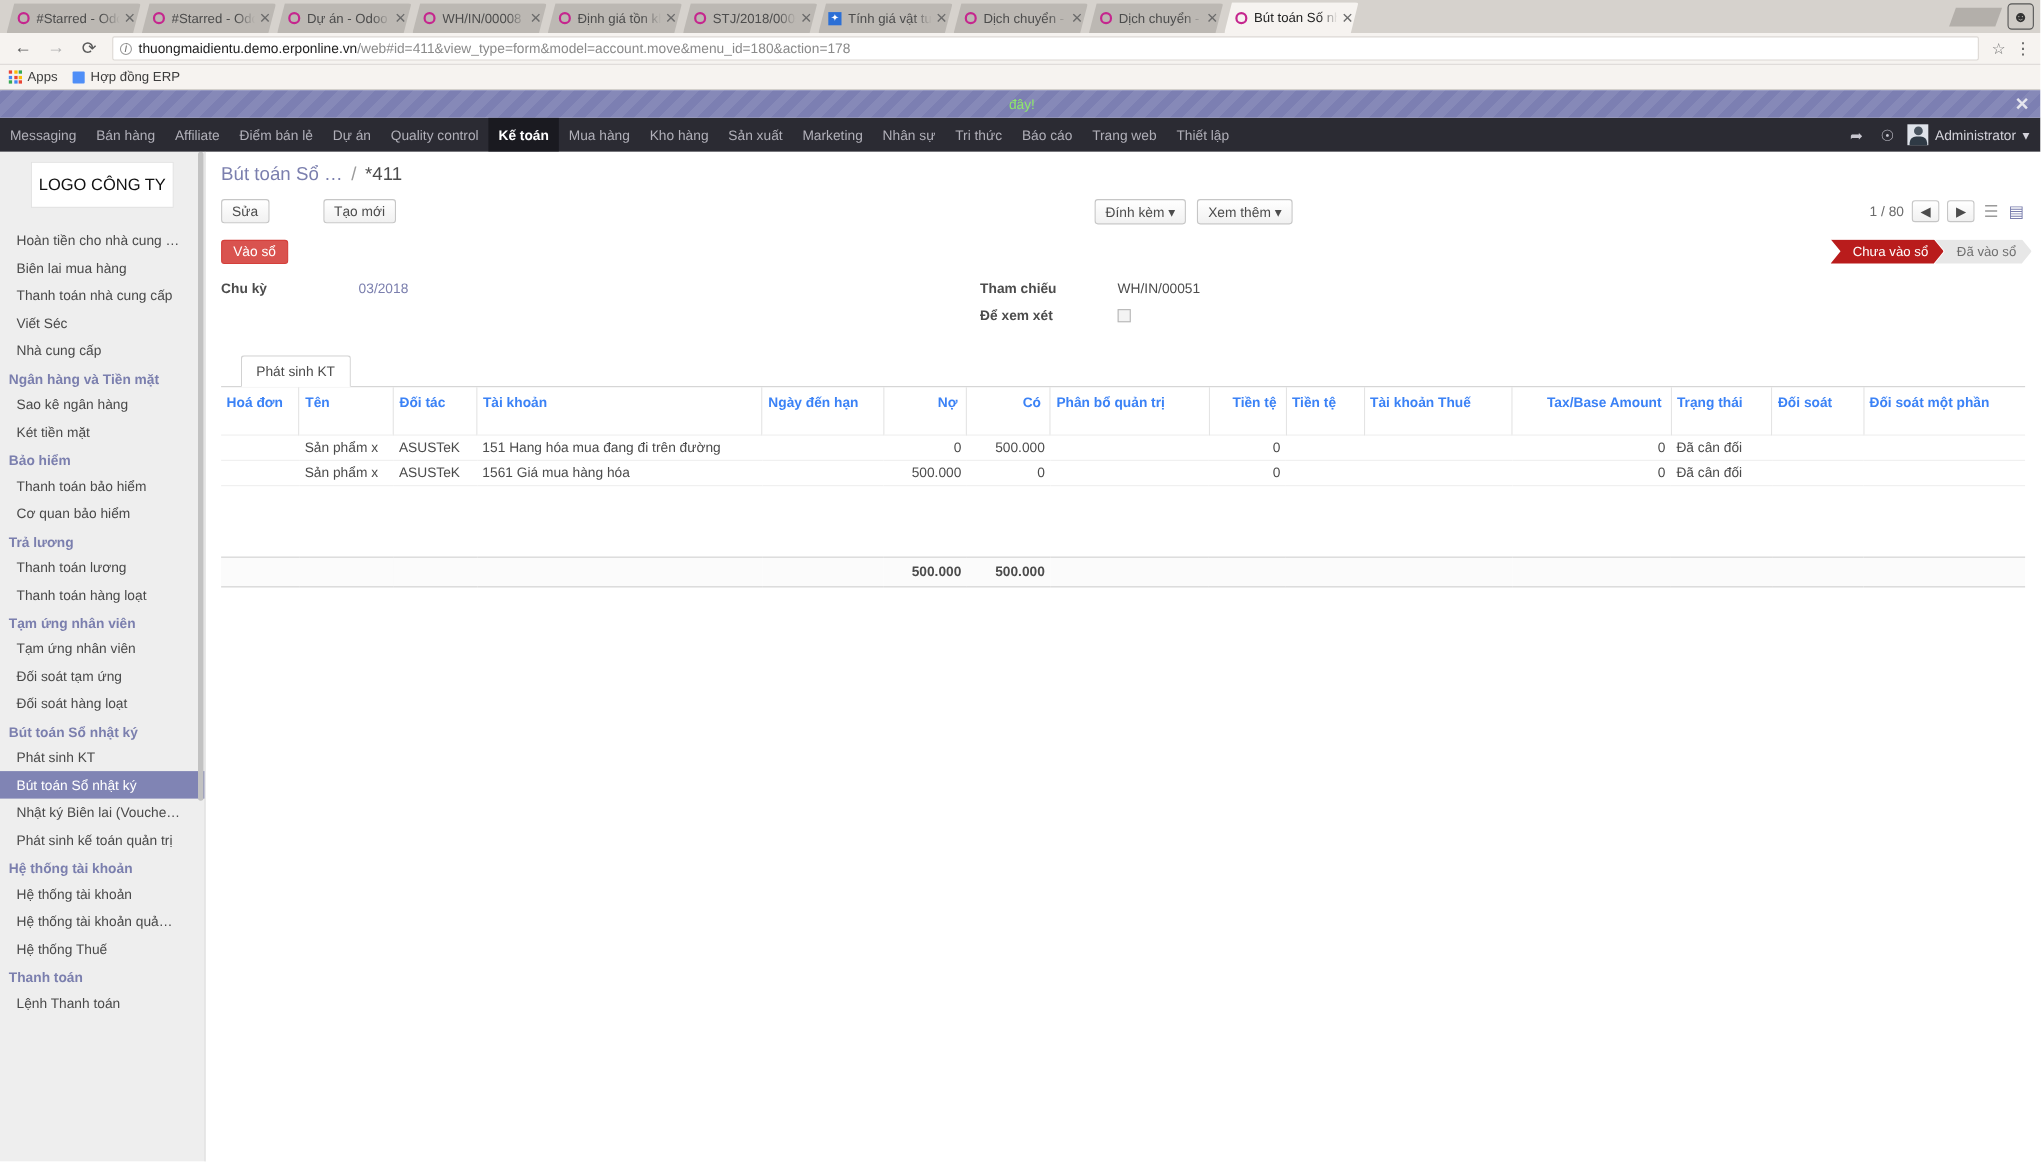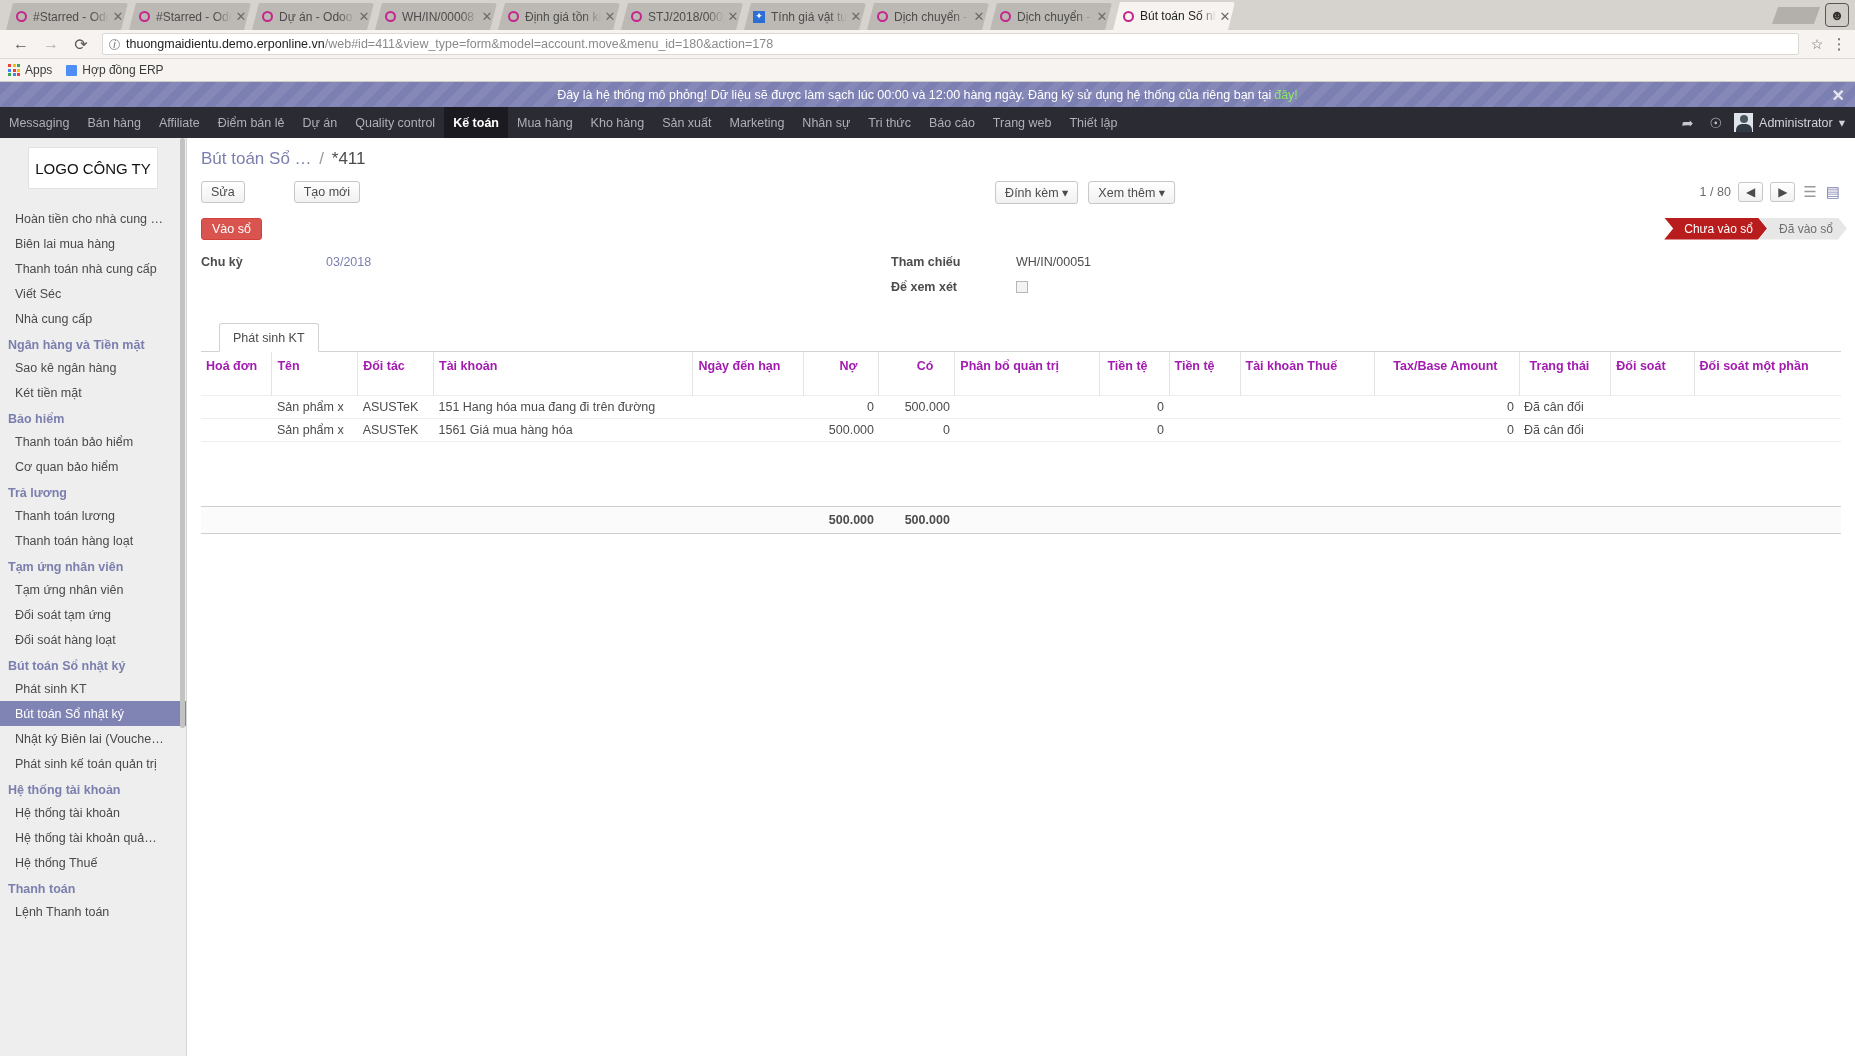--- a/index.html
+++ b/index.html
@@ -401,22 +401,22 @@
   table.lines {
     width: 100%;
     border-collapse: collapse;
     font-size: 12.5px;
     color: #4c4c4c;
     table-layout: fixed;
   }
   table.lines th {
     text-align: left;
     font-weight: bold;
-    color: #a21caf;
-    padding: 7px 21px 22px 5px;
+    color: #3b82f6;
+    padding: 7px 8px 22px 5px;
     border-right: 1px solid #e4e4e4;
     vertical-align: top;
     white-space: nowrap;
     overflow: hidden;
   }
   table.lines th:last-child { border-right: none; }
   table.lines th.num, table.lines td.num { text-align: right; }
   table.lines tbody td {
     padding: 4px 5px;
     border-top: 1px solid #efefef;
@@ -544,21 +544,20 @@
       </span>
     <span>Apps</span>
   </div>
   <div class="bm">
     <span class="bm-doc"></span>
     <span>Hợp đồng ERP</span>
   </div>
 </div>
 
 <div class="demo-banner">
-  <span>Đây là hệ thống mô phỏng! Dữ liệu sẽ được làm sạch lúc 00:00 và 12:00 hàng ngày. Đăng ký sử dụng hệ thống của riêng bạn tại</span>
   <span class="link">đây!</span>
   <span class="bclose">✕</span>
 </div>
 
 <div class="odoo-menubar">
   <div id="topmenu-host" style="display:flex;align-items:stretch;">
       <div class="mi">Messaging</div>
       <div class="mi">Bán hàng</div>
       <div class="mi">Affiliate</div>
       <div class="mi">Điểm bán lẻ</div>
@@ -694,21 +693,21 @@
               <th style="width: 62px;">Đối tác</th>
               <th style="width: 212px;">Tài khoản</th>
               <th style="width: 90px;">Ngày đến hạn</th>
               <th class="num" style="width: 62px;">Nợ</th>
               <th class="num" style="width: 62px;">Có</th>
               <th style="width: 118px;">Phân bổ quản trị</th>
               <th class="num" style="width: 57px;">Tiền tệ</th>
               <th style="width: 58px;">Tiền tệ</th>
               <th style="width: 110px;">Tài khoản Thuế</th>
               <th class="num" style="width: 118px;">Tax/Base Amount</th>
-              <th style="width: 75px; text-align: right;">Trạng thái</th>
+              <th style="width: 75px;">Trạng thái</th>
               <th style="width: 68px;">Đối soát</th>
               <th style="width: 120px;">Đối soát một phần</th>
             </tr>
           </thead>
         <tbody id="tbody-host">
             <tr>
               <td></td>
               <td>Sản phẩm x</td>
               <td>ASUSTeK</td>
               <td>151 Hang hóa mua đang đi trên đường</td>

